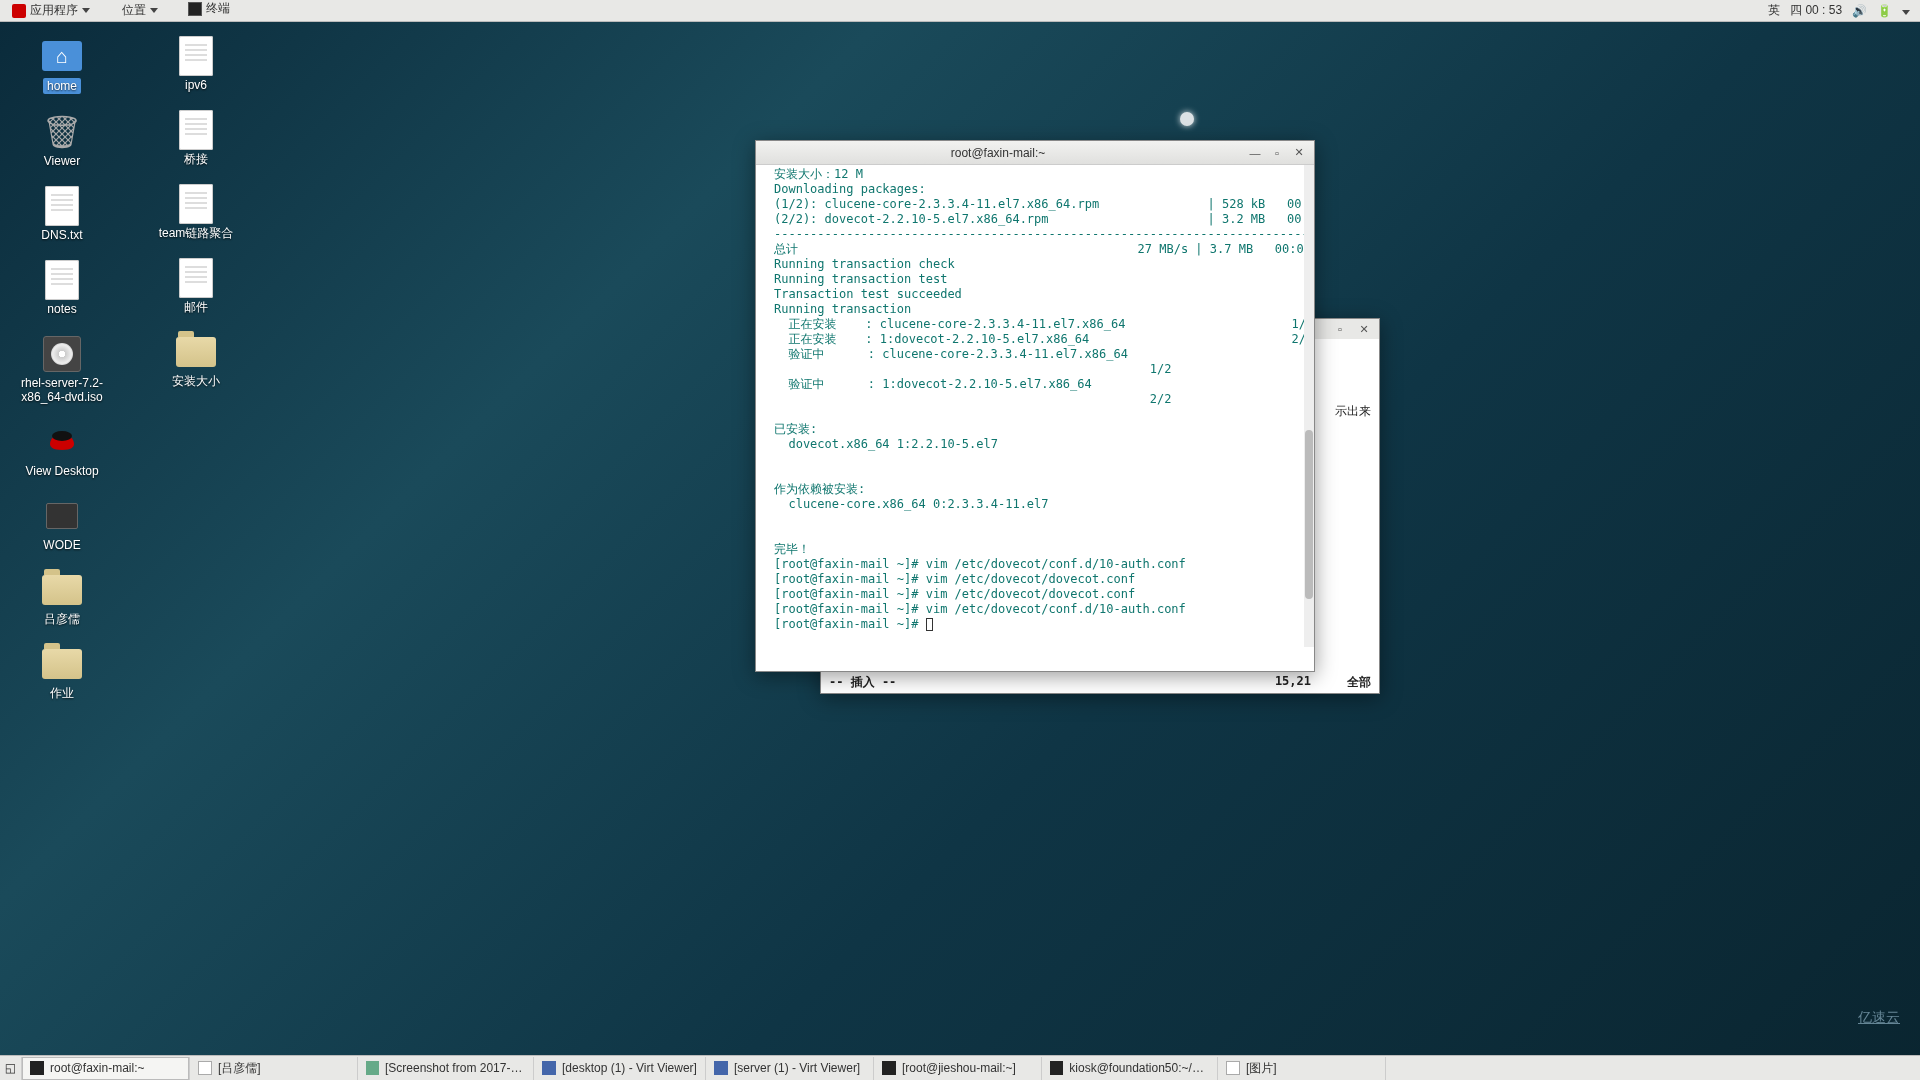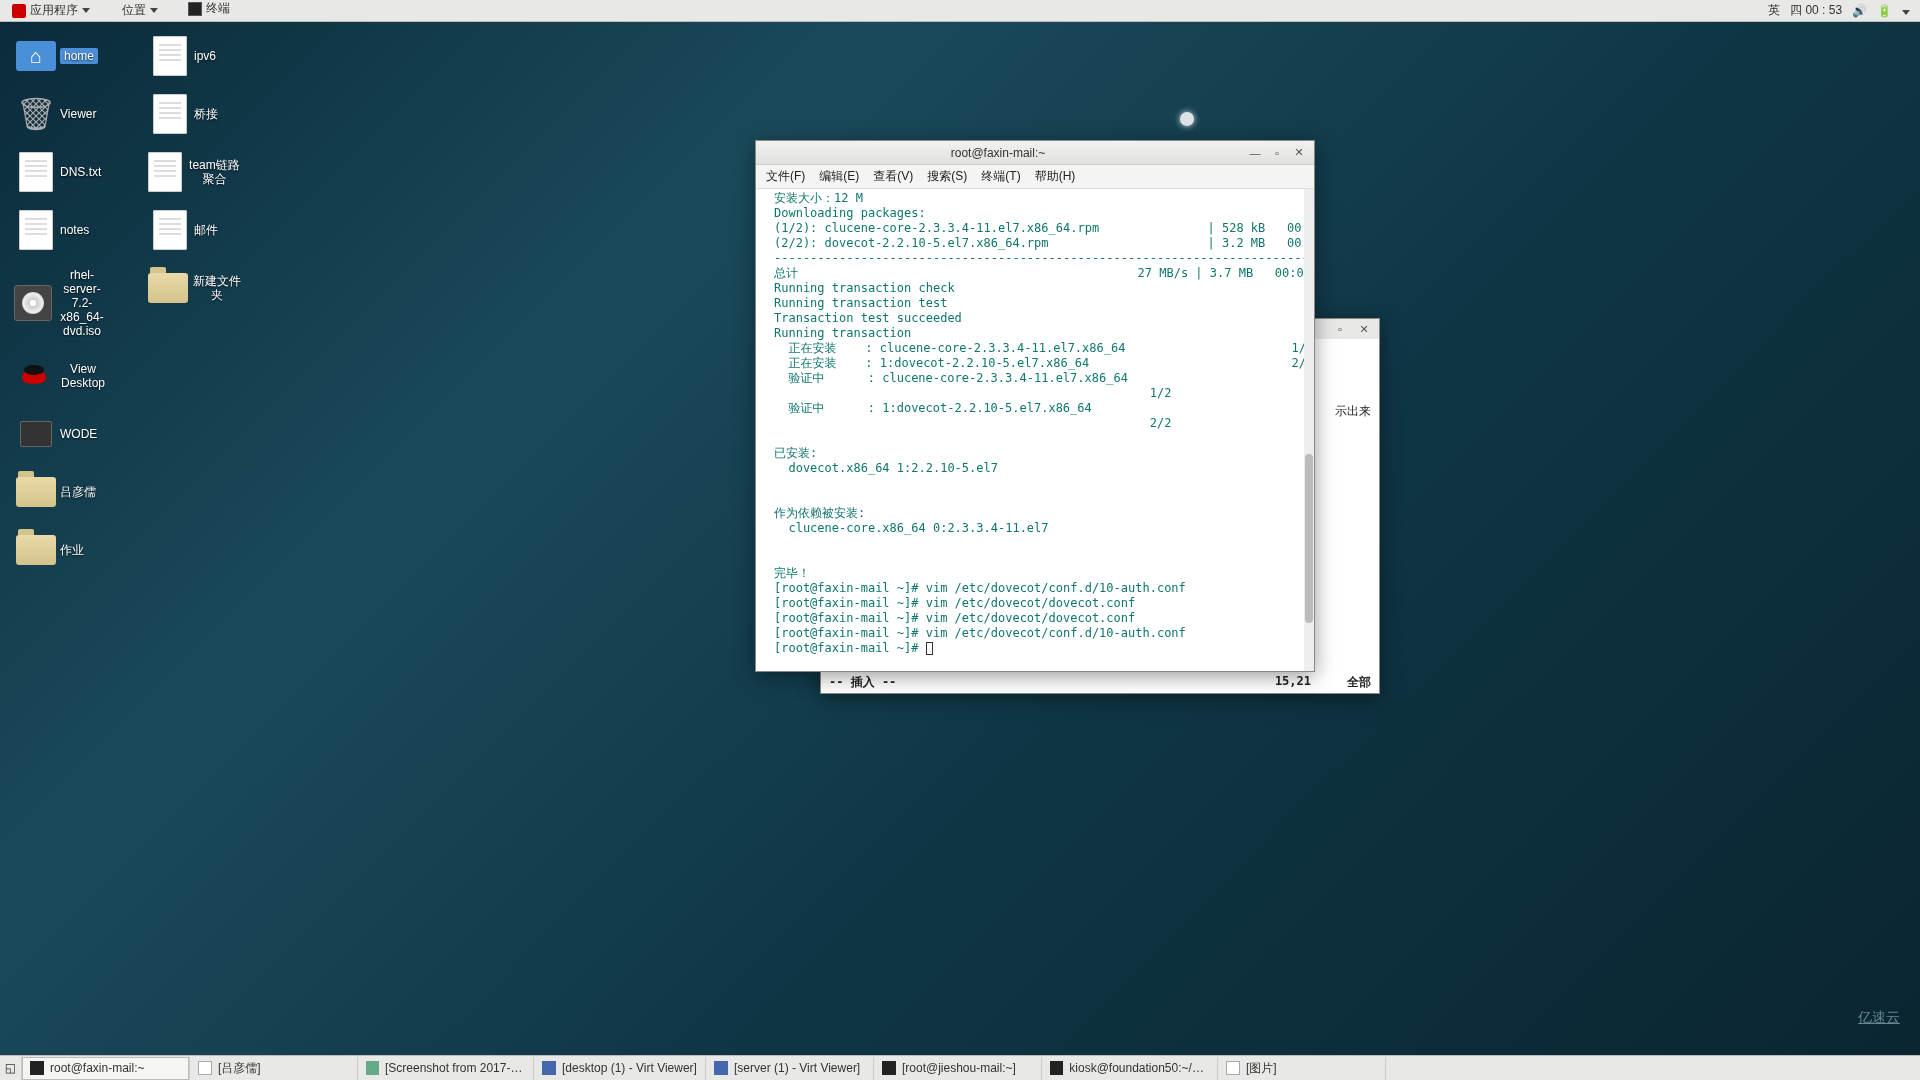--- a/index.html
+++ b/index.html
@@ -21,21 +21,21 @@
 .top-panel .right-tray { display:flex; align-items:center; gap:10px; padding-right:10px; }
 .top-panel .tray-item { cursor:pointer; }
 .top-panel .taskbar-app { display:flex; align-items:center; gap:4px; padding:0 6px; }
 .rh-logo { width:14px; height:14px; background:#c00; border-radius:2px; display:inline-block; }
 .term-ico-small { width:14px; height:14px; background:#222; border:1px solid #555; display:inline-block; }
 .triangle-down { display:inline-block; width:0; height:0; border-left:4px solid transparent; border-right:4px solid transparent; border-top:5px solid #444; }
 
 .desktop { position:absolute; top:22px; left:0; right:0; bottom:25px; }
 .desktop-grid { position:absolute; top:14px; left:14px; display:flex; gap:38px; }
 .desktop-col { display:flex; flex-direction:column; gap:18px; align-items:center; }
-.desktop-icon { width:96px; display:flex; align-items:center; gap:2px; cursor:pointer; text-align:center; }
+.desktop-icon { width:96px; display:flex; flex-direction:column; align-items:center; gap:2px; cursor:pointer; text-align:center; }
 .desktop-icon .label { font-size:12px; color:#fff; text-shadow:0 1px 2px rgba(0,0,0,0.8); line-height:14px; }
 .desktop-icon.selected .label { background:#4a90d9; padding:1px 4px; border-radius:2px; }
 .icon-box { width:44px; height:40px; display:flex; align-items:center; justify-content:center; }
 .folder-ico { width:40px; height:30px; background:linear-gradient(#e8d9a8,#d4c38a); border-radius:3px; position:relative; }
 .folder-ico::before { content:""; position:absolute; top:-6px; left:2px; width:16px; height:6px; background:#d4c38a; border-radius:2px 2px 0 0; }
 .home-ico { width:40px; height:30px; background:#4a90d9; border-radius:3px; position:relative; display:flex; align-items:center; justify-content:center; }
 .home-ico::before { content:"⌂"; color:#fff; font-size:20px; }
 .file-ico { width:34px; height:40px; background:#fff; border-radius:2px; box-shadow:inset 0 0 0 1px #ccc; position:relative; }
 .file-ico::after { content:""; position:absolute; top:8px; left:6px; right:6px; height:2px; background:#ddd; box-shadow:0 5px 0 #ddd, 0 10px 0 #ddd, 0 15px 0 #ddd; }
 .trash-ico { width:36px; height:40px; display:flex; align-items:center; justify-content:center; font-size:32px; color:#aaa; }
@@ -197,21 +197,21 @@
         <div class="desktop-icon">
           <div class="icon-box">
             <div class="file-ico"></div>
           </div>
           <div class="label">邮件</div>
         </div>
         <div class="desktop-icon">
           <div class="icon-box">
             <div class="folder-ico"></div>
           </div>
-          <div class="label">新建文件夹</div>
+          <div class="label">安装大小</div>
         </div>
       </div>
   </div>
 
   <div class="window back-window">
     <div class="back-titlebar">
       <span class="win-btn">▫</span>
       <span class="win-btn">✕</span>
     </div>
     <div class="back-body">
@@ -227,28 +227,20 @@
 
   <div class="window term-window">
     <div class="titlebar">
       <span class="title">root@faxin-mail:~</span>
       <div class="win-btns">
         <span class="win-btn">—</span>
         <span class="win-btn">▫</span>
         <span class="win-btn">✕</span>
       </div>
     </div>
-    <div class="menubar" id="term-menubar">
-        <span class="menu-item">文件(F)</span>
-        <span class="menu-item">编辑(E)</span>
-        <span class="menu-item">查看(V)</span>
-        <span class="menu-item">搜索(S)</span>
-        <span class="menu-item">终端(T)</span>
-        <span class="menu-item">帮助(H)</span>
-      </div>
     <div class="term-body"><span id="term-lines">安装大小：12 M
 Downloading packages:
 (1/2): clucene-core-2.3.3.4-11.el7.x86_64.rpm               | 528 kB   00:00
 (2/2): dovecot-2.2.10-5.el7.x86_64.rpm                      | 3.2 MB   00:00
 --------------------------------------------------------------------------------
 总计                                               27 MB/s | 3.7 MB   00:00
 Running transaction check
 Running transaction test
 Transaction test succeeded
 Running transaction

